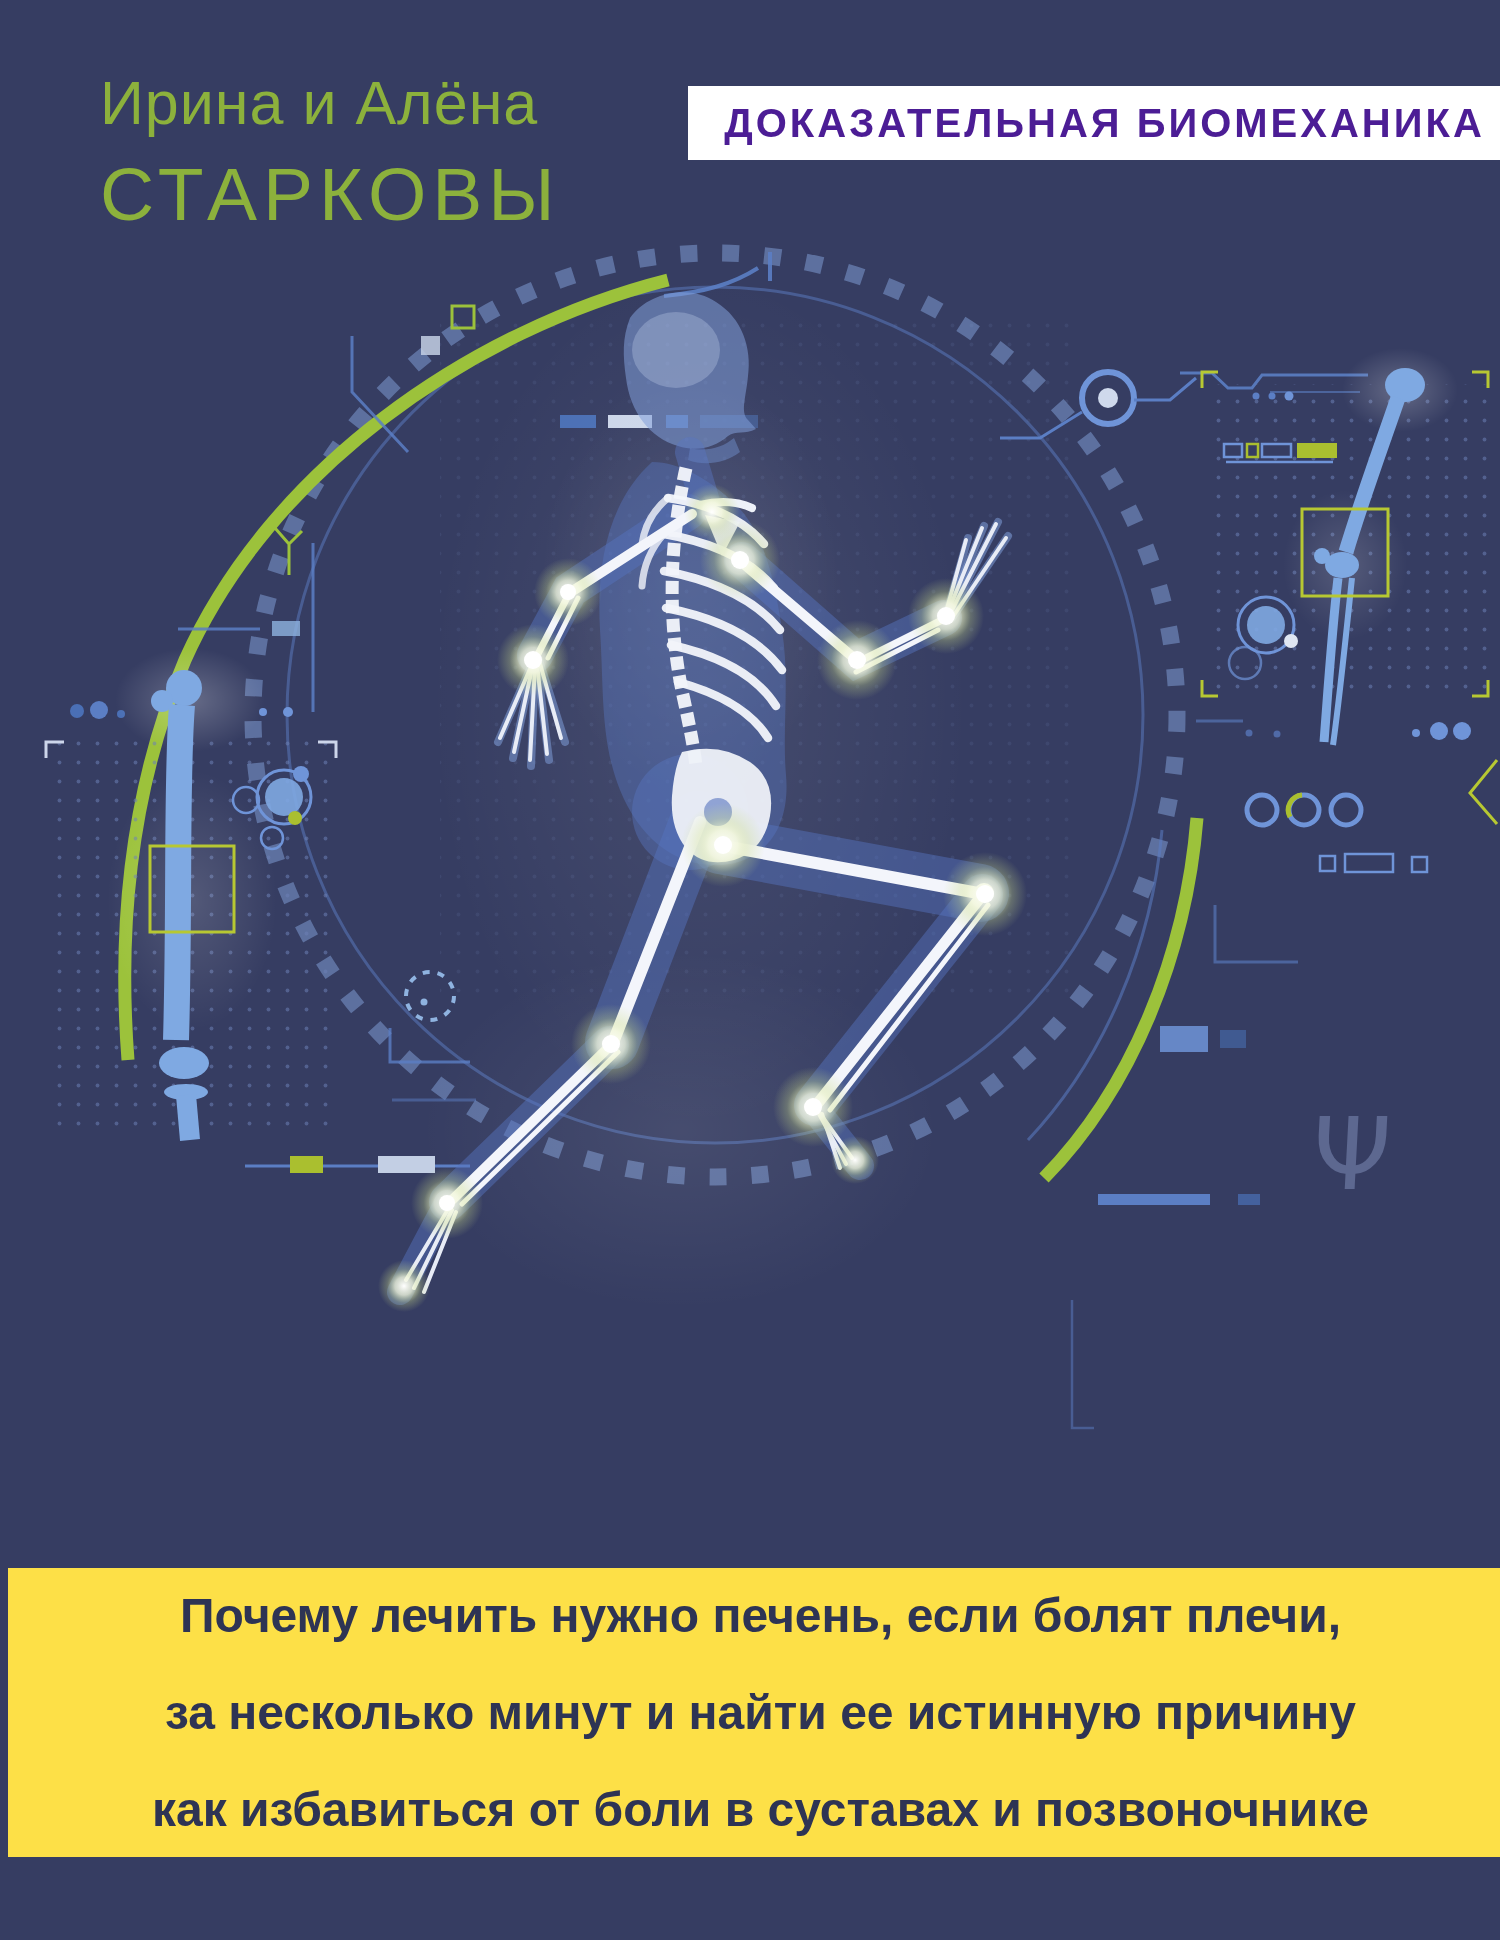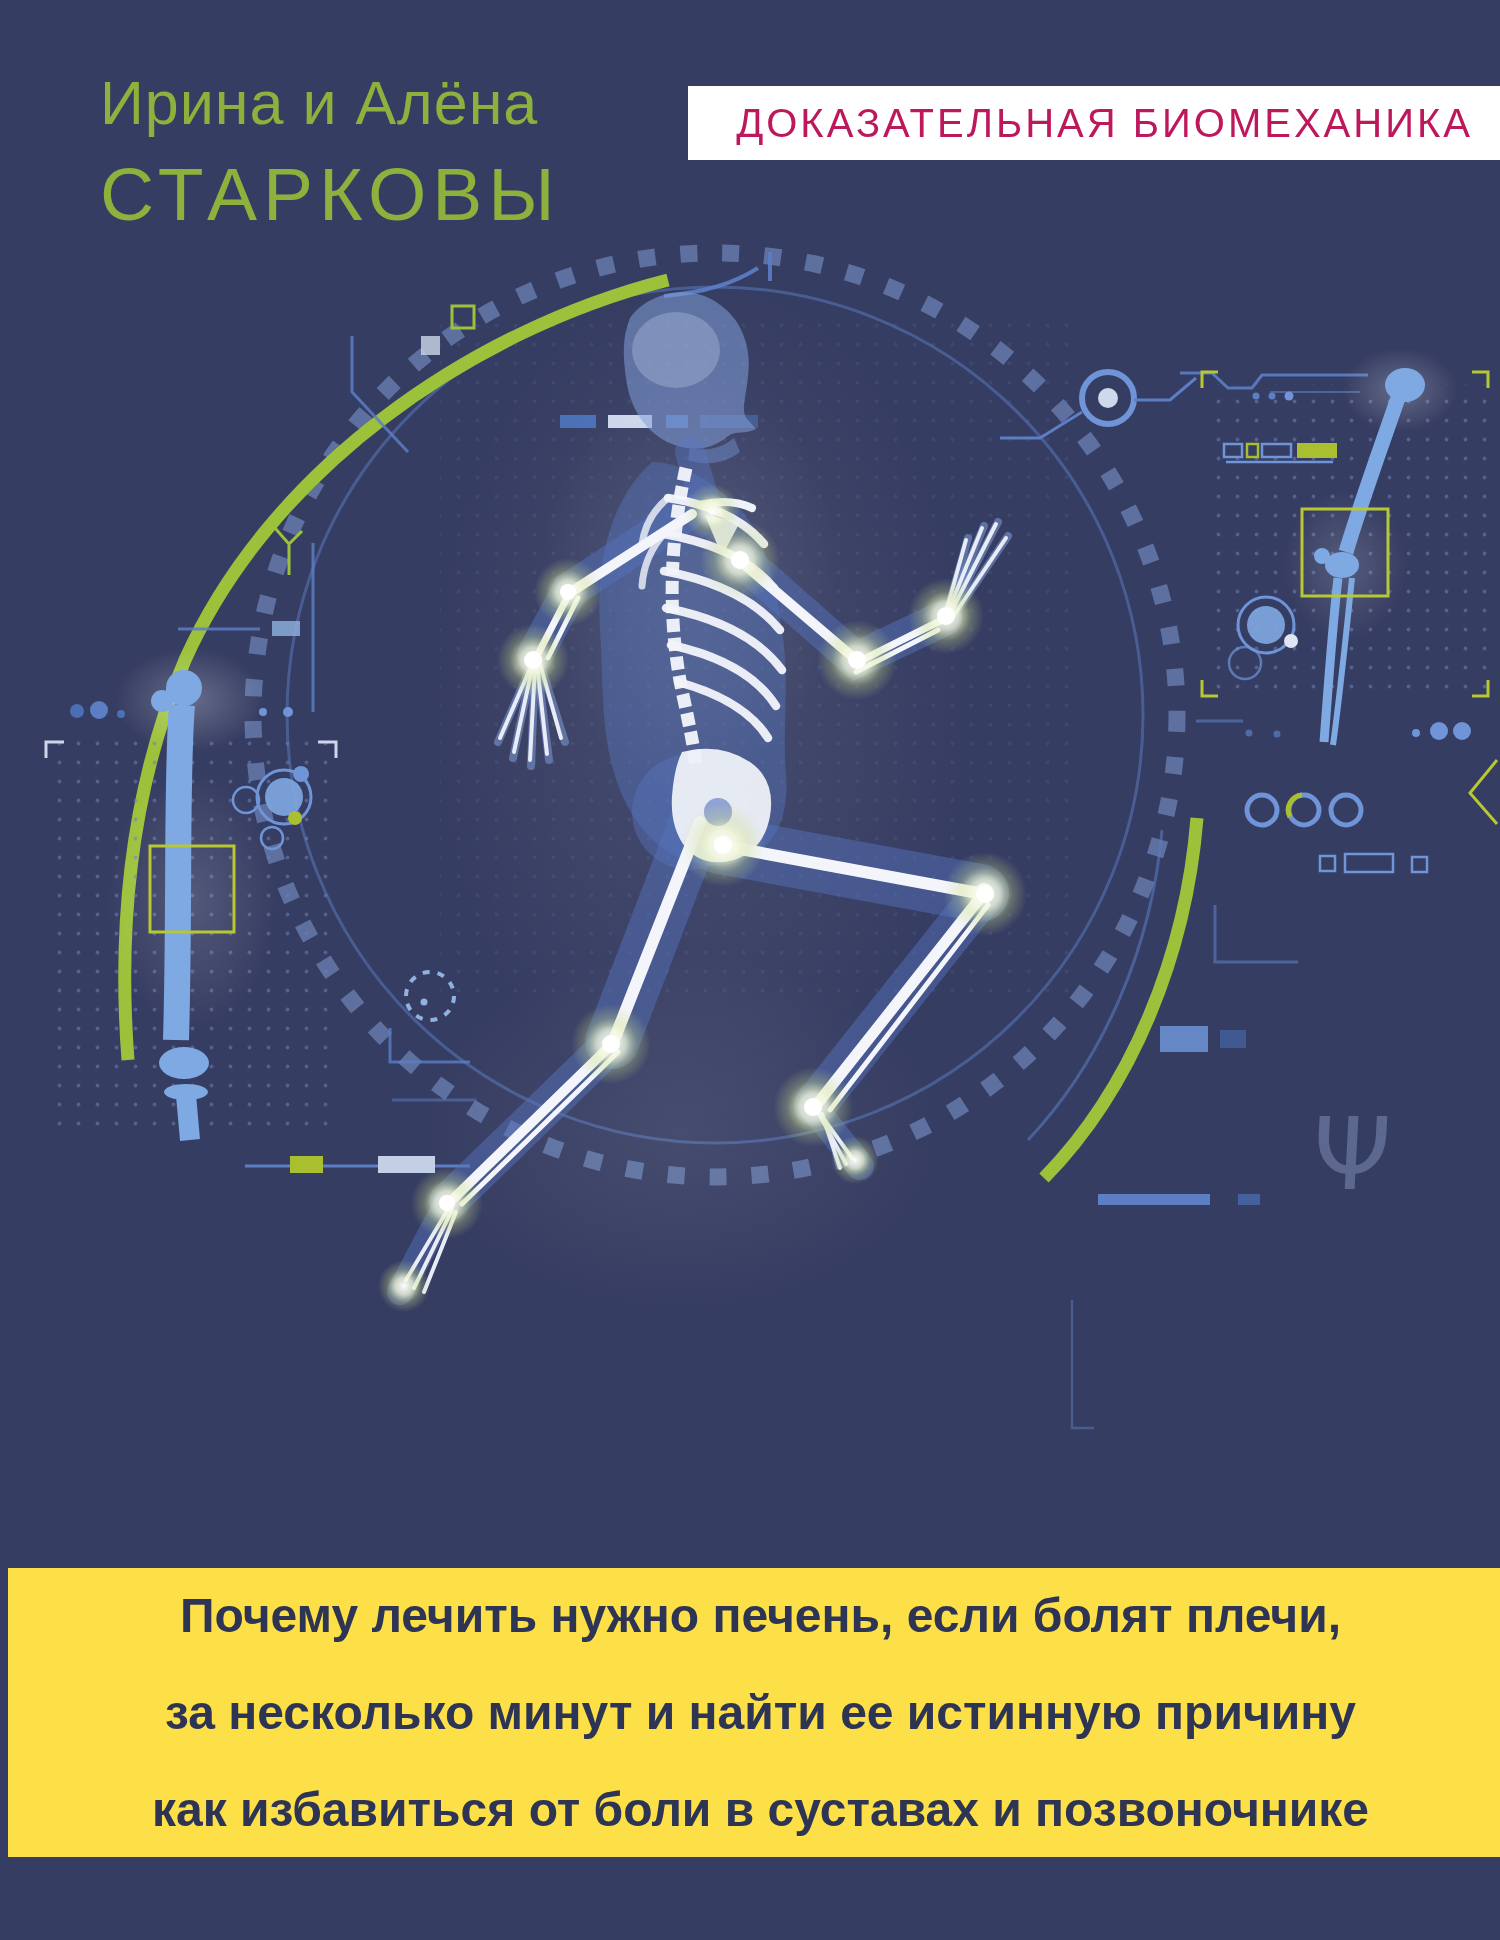--- a/index.html
+++ b/index.html
@@ -12,21 +12,21 @@
   svg.hud{position:absolute;left:0;top:0;width:1500px;height:1940px;}
   .authors{
     position:absolute;left:100px;top:72px;color:#8cb13c;line-height:1.04;
   }
   .authors .a1{font-size:61px;letter-spacing:1px;font-weight:400;}
   .authors .a2{font-size:75px;letter-spacing:6px;font-weight:400;margin-top:20px;}
   .banner{
     position:absolute;left:688px;top:86px;right:0;height:74px;background:#ffffff;
     display:flex;align-items:center;justify-content:center;
   }
-  .banner span{font-size:40px;letter-spacing:3px;color:#be185d;font-weight:400;}
+  .banner span{font-size:40px;letter-spacing:3px;color:#4c1d95;font-weight:700;}
   .titleblock{position:absolute;left:0;right:0;top:1228px;text-align:center;color:#ffffff;}
   .t1{font-size:130px;font-weight:400;letter-spacing:6px;line-height:1.0;}
   .t2{
     font-size:184px;font-weight:700;letter-spacing:2px;line-height:1.0;margin-top:14px;
     text-shadow:0 0 26px rgba(255,255,255,.85),0 0 70px rgba(195,212,255,.6),0 0 120px rgba(170,195,255,.4);
   }
   .tagline{
     position:absolute;left:8px;right:8px;top:1568px;height:289px;background:#fde047;
     display:flex;flex-direction:column;align-items:center;justify-content:center;
     color:#2e3454;font-size:48px;font-weight:700;line-height:97px;text-align:center;

